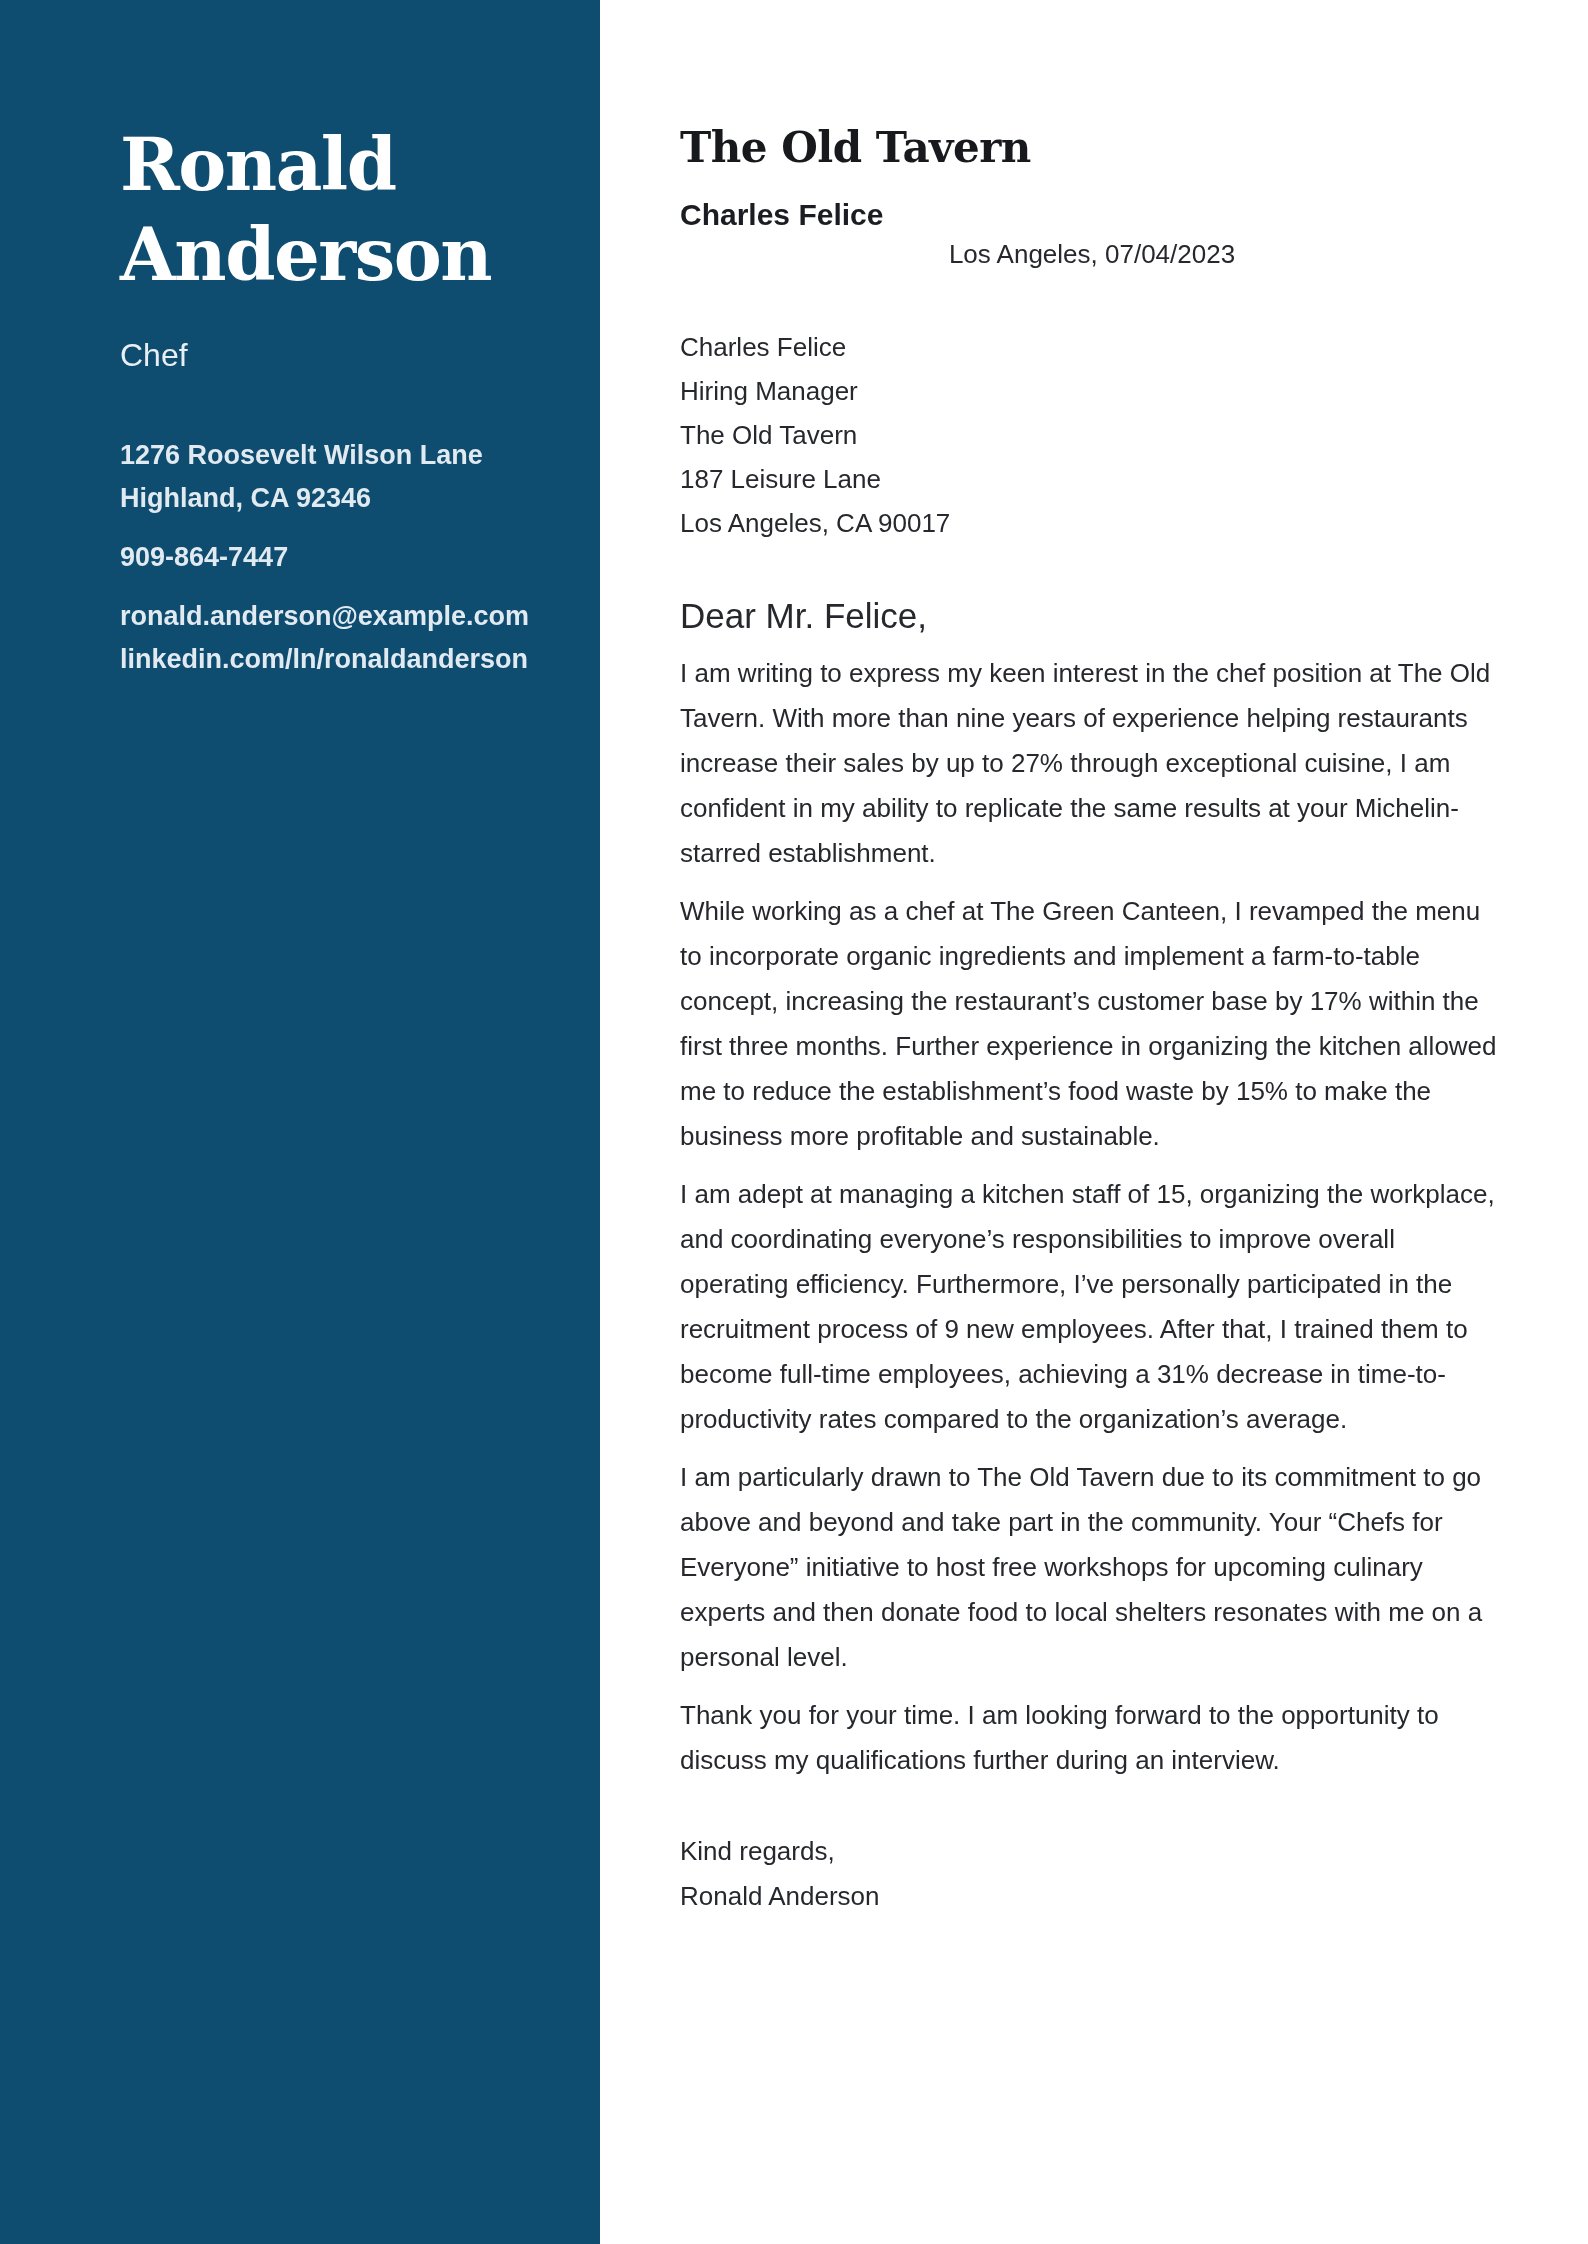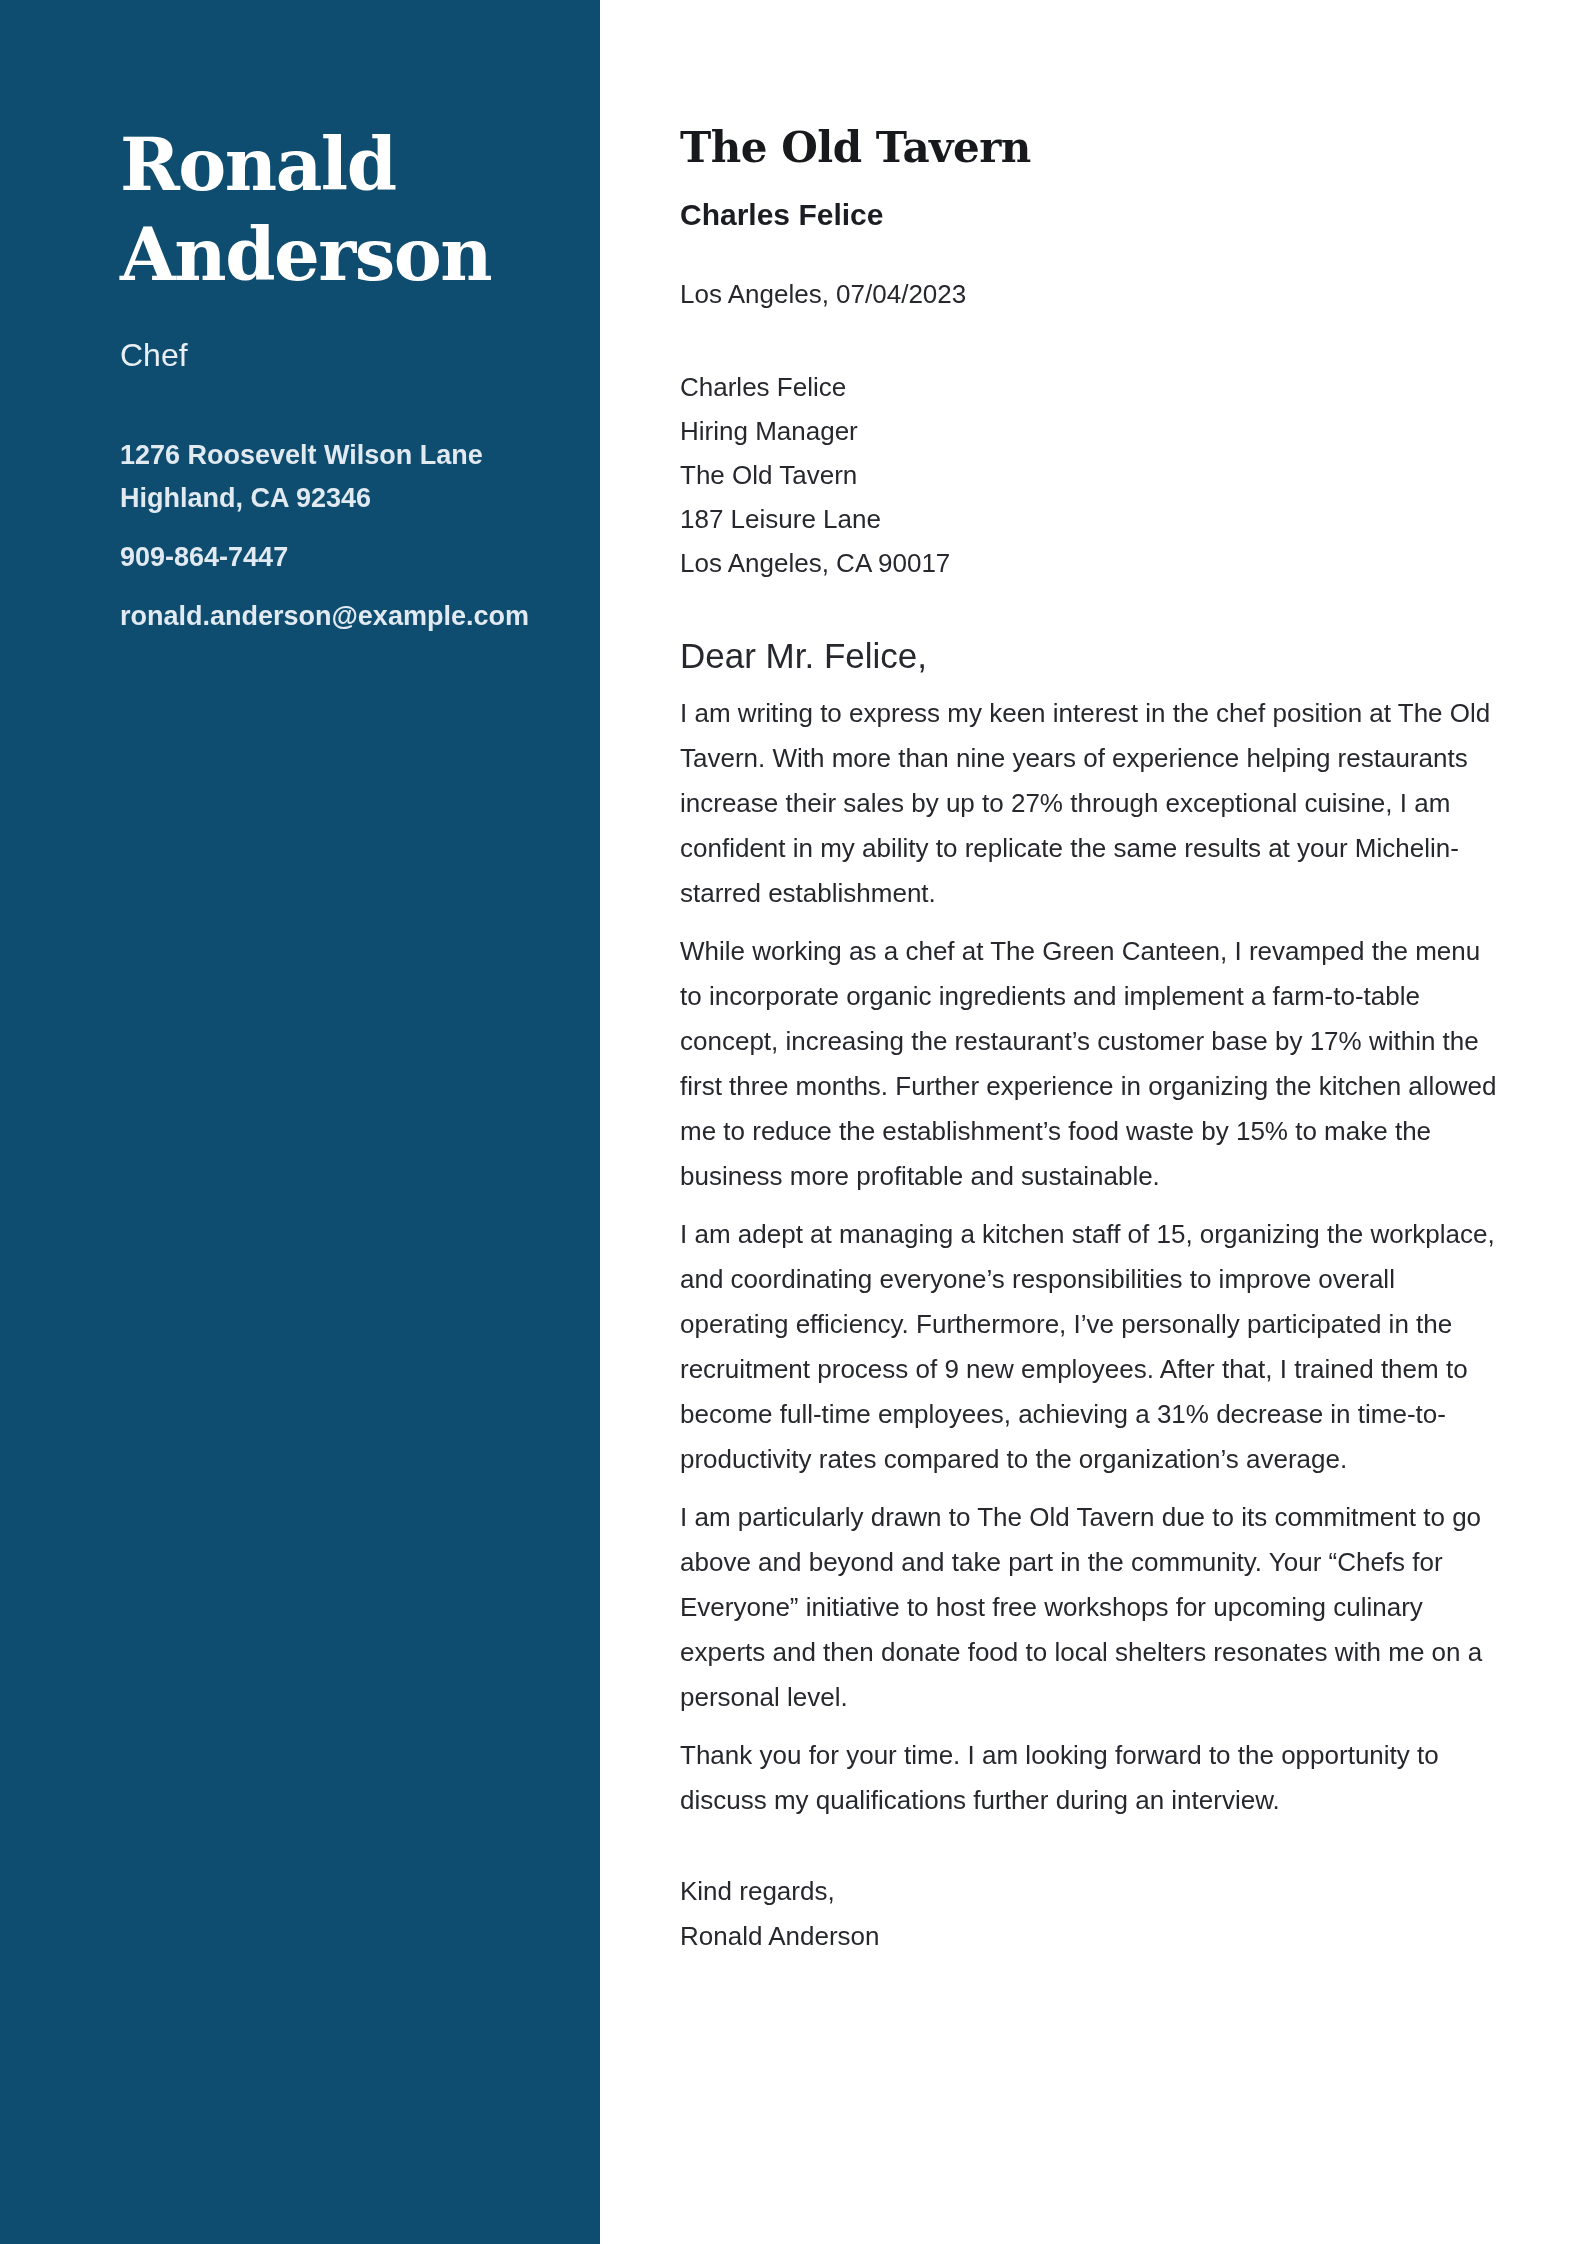--- a/index.html
+++ b/index.html
@@ -54,23 +54,23 @@
     letter-spacing: -0.5px;
   }
   .recipient-title {
     margin-top: 26px;
     font-size: 30px;
     line-height: 34px;
     font-weight: 700;
     color: #1b1d22;
   }
   .date-line {
-    margin-top: 40px;
     font-size: 26px;
     line-height: 45px;
+    text-align: center;
   }
   .recipient-block { margin-top: 48px; }
   .recipient-block .addr-line { font-size: 26px; line-height: 44px; }
   .salutation { margin-top: 48px; font-size: 35px; line-height: 45px; }
   .body-para { margin-top: 13px; font-size: 26px; line-height: 45px; }
   .closing-block { margin-top: 46px; }
   .closing-block div { font-size: 26px; line-height: 45px; }
 </style>
 </head>
 <body>
@@ -87,20 +87,21 @@
     <div class="contact">
       <div class="contact-group first">
         <div>1276 Roosevelt Wilson Lane</div>
         <div>Highland, CA 92346</div>
       </div>
       <div class="contact-group">
         <div>909-864-7447</div>
       </div>
       <div class="contact-group">
         <div>ronald.anderson@example.com</div>
+        <div>linkedin.com/ln/ronaldanderson</div>
       </div>
     </div>
   </aside>
 
   <main class="main">
     <h1 class="company-heading">The Old Tavern</h1>
     <div class="recipient-title">Charles Felice</div>
 
     <div class="date-line">Los Angeles, 07/04/2023</div>
 

